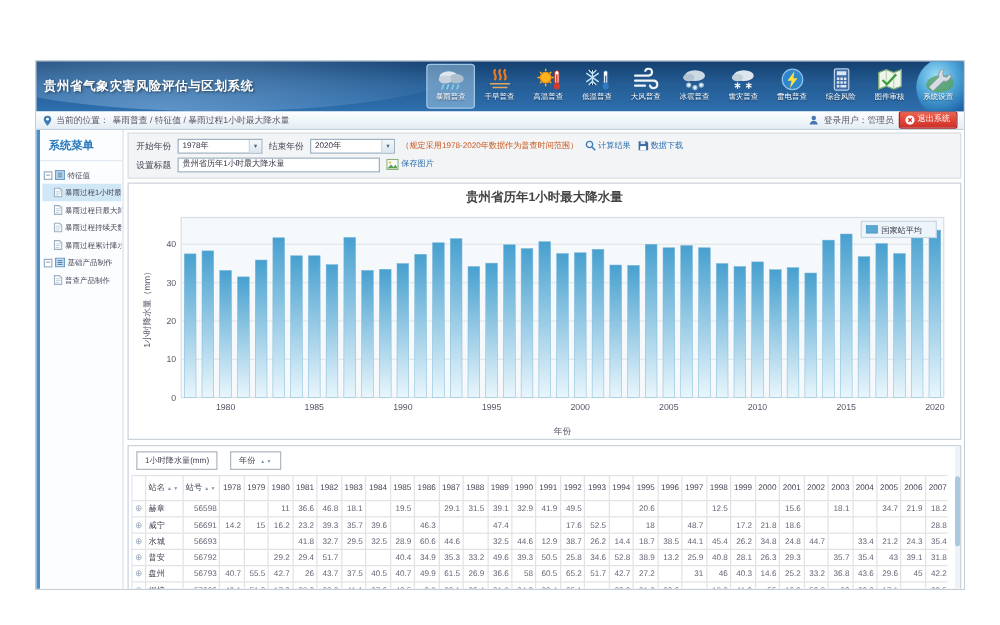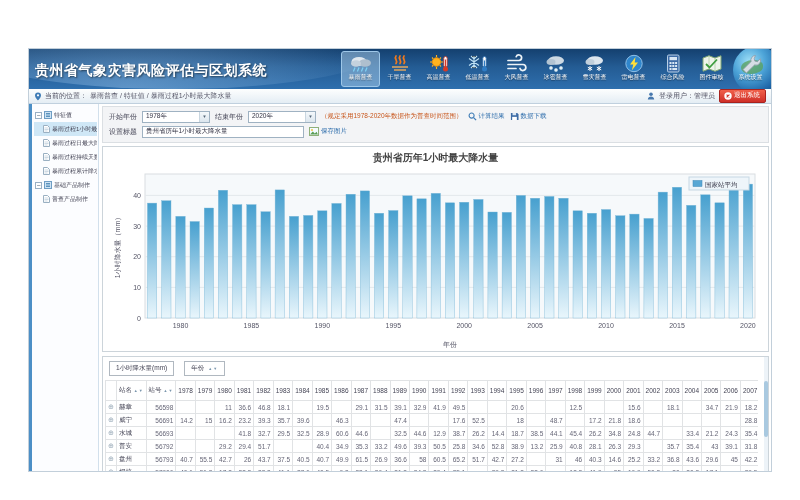--- a/index.html
+++ b/index.html
@@ -9,21 +9,21 @@
     border:1px solid #c2cfda; background:#fff; overflow:hidden; }
 
   
   .banner { position:relative; height:40px;
     background:linear-gradient(180deg,#14406f 0%,#1d5档088 35%,#2e6fae 100%);
     background:linear-gradient(180deg,#14406f 0%,#245c94 45%,#2e6fae 100%);
     overflow:hidden; }
   .banner::before { content:""; position:absolute; left:-70px; top:-46px; width:430px; height:86px;
     background:radial-gradient(ellipse at 40% 100%, rgba(135,180,222,.55), rgba(135,180,222,0) 70%);
     border-radius:50%; }
-  .banner-title { position:absolute; left:6px; top:13px; color:#fff; font-size:14px; font-weight:bold;
+  .banner-title { position:absolute; left:6px; top:13px; color:#fff; font-size:10px; font-weight:bold;
     letter-spacing:.5px; text-shadow:1px 1px 2px rgba(0,0,0,.55); z-index:3; white-space:nowrap; }
   .globe { position:absolute; right:-10px; top:-3px; width:48px; height:48px; border-radius:50%;
     background:radial-gradient(circle at 34% 32%, #9fe0f8 0%, #4da4d8 35%, #1e66a8 70%, #0b3a6e 100%); z-index:1; }
   .globe::after { content:""; position:absolute; left:8px; top:14px; width:22px; height:14px;
     background:#5aa05a; border-radius:60% 40% 55% 45%; opacity:.75; }
   .top-nav { position:absolute; right:1px; top:2px; display:flex; z-index:2; }
   .nav-item { width:39px; height:36px; display:flex; flex-direction:column; align-items:center;
     padding-top:1px; border-radius:3px; border:1px solid transparent; cursor:pointer; }
   .nav-item.active { background:rgba(186,219,244,.45); border-color:#9ec7e8; }
   .nav-ico { height:20px; display:flex; align-items:center; }
@@ -258,20 +258,21 @@
             </svg>
           </span>
         <span>退出系统</span>
       </button>
     </div>
   </div>
 
   <div class="content">
 
     <aside class="sidebar">
+      <div class="sidebar-title">系统菜单</div>
       <div class="tree">
           <div class="tree-parent">
             <span class="minus-box">−</span>
             <span class="ico">
               <svg width="8" height="8" viewBox="0 0 8 8">
                 <rect x="0.5" y="0.5" width="7" height="7" fill="#cfe4f4" stroke="#6f9ec4"></rect>
                 <path d="M2 2.5h4M2 4h4M2 5.5h4" stroke="#3f7db0" stroke-width="0.8"></path>
               </svg>
             </span>
             <span>特征值</span>

